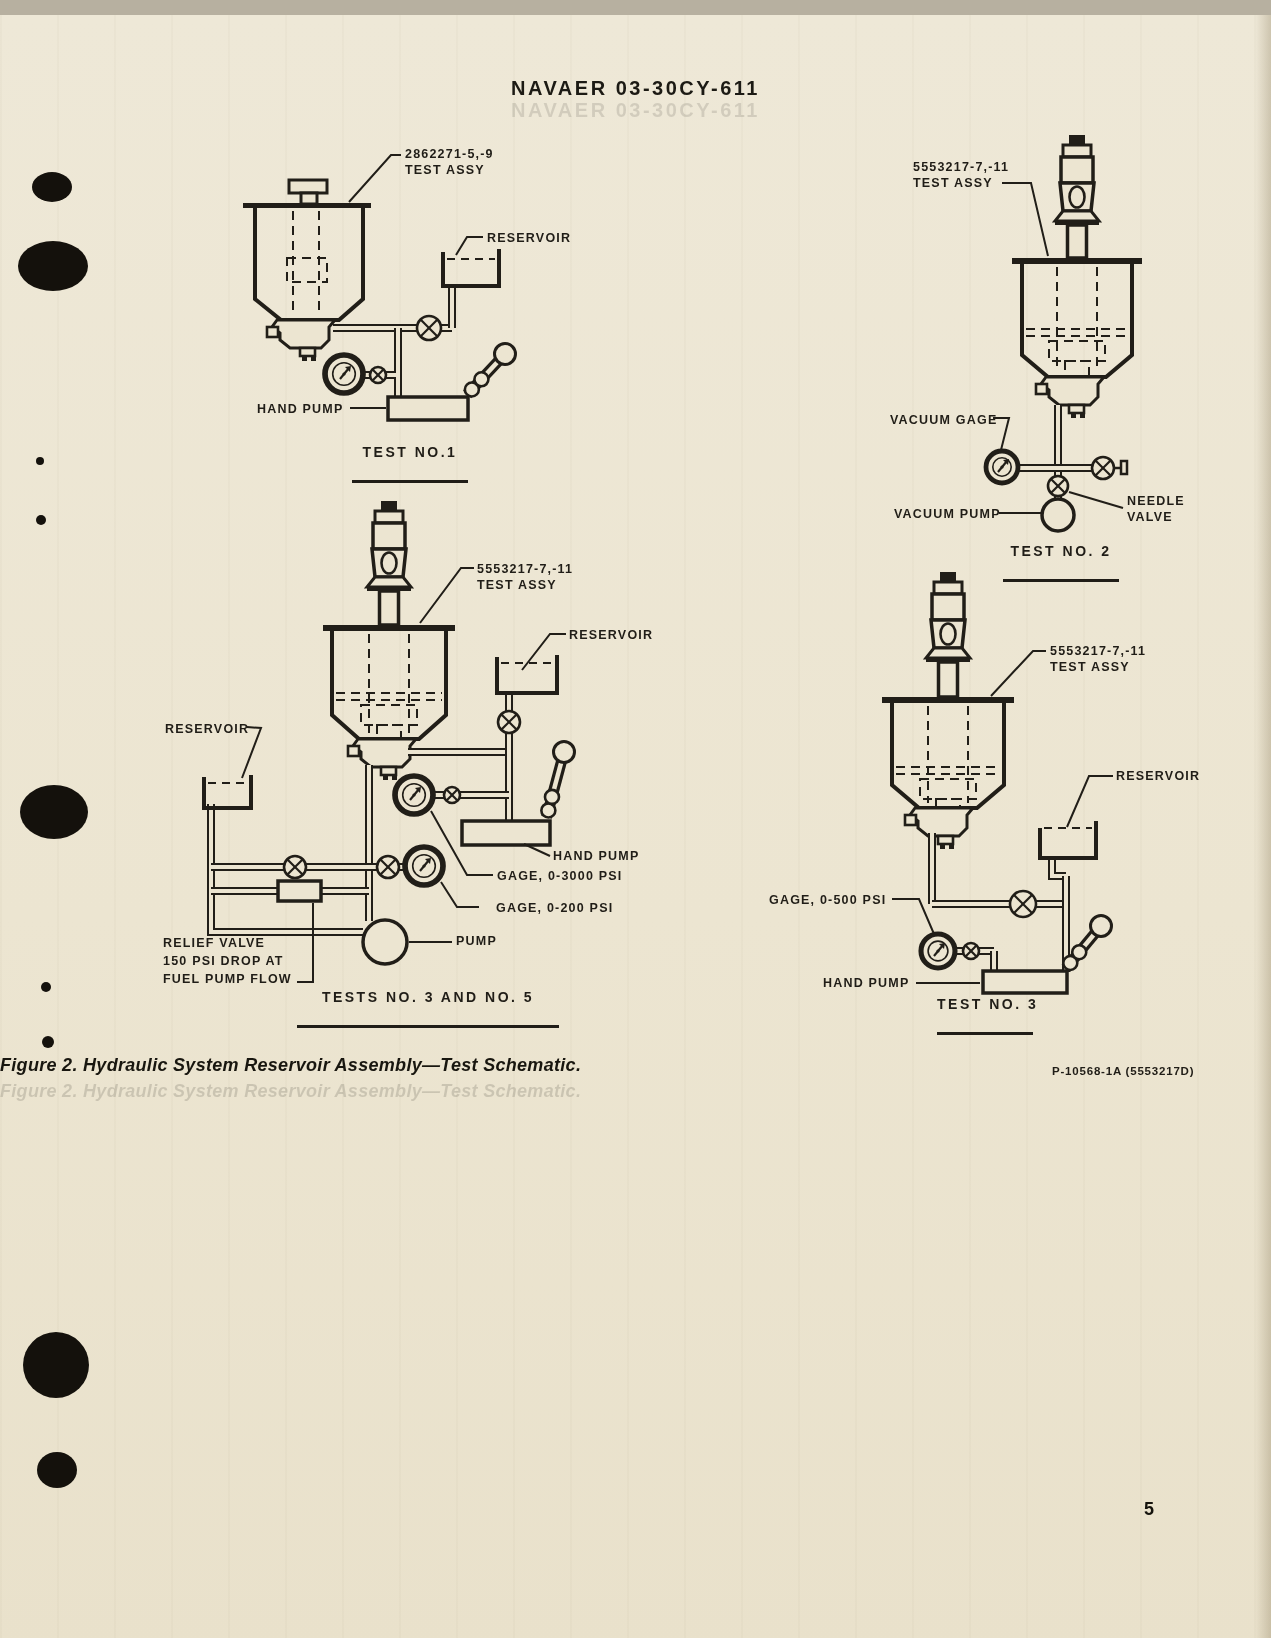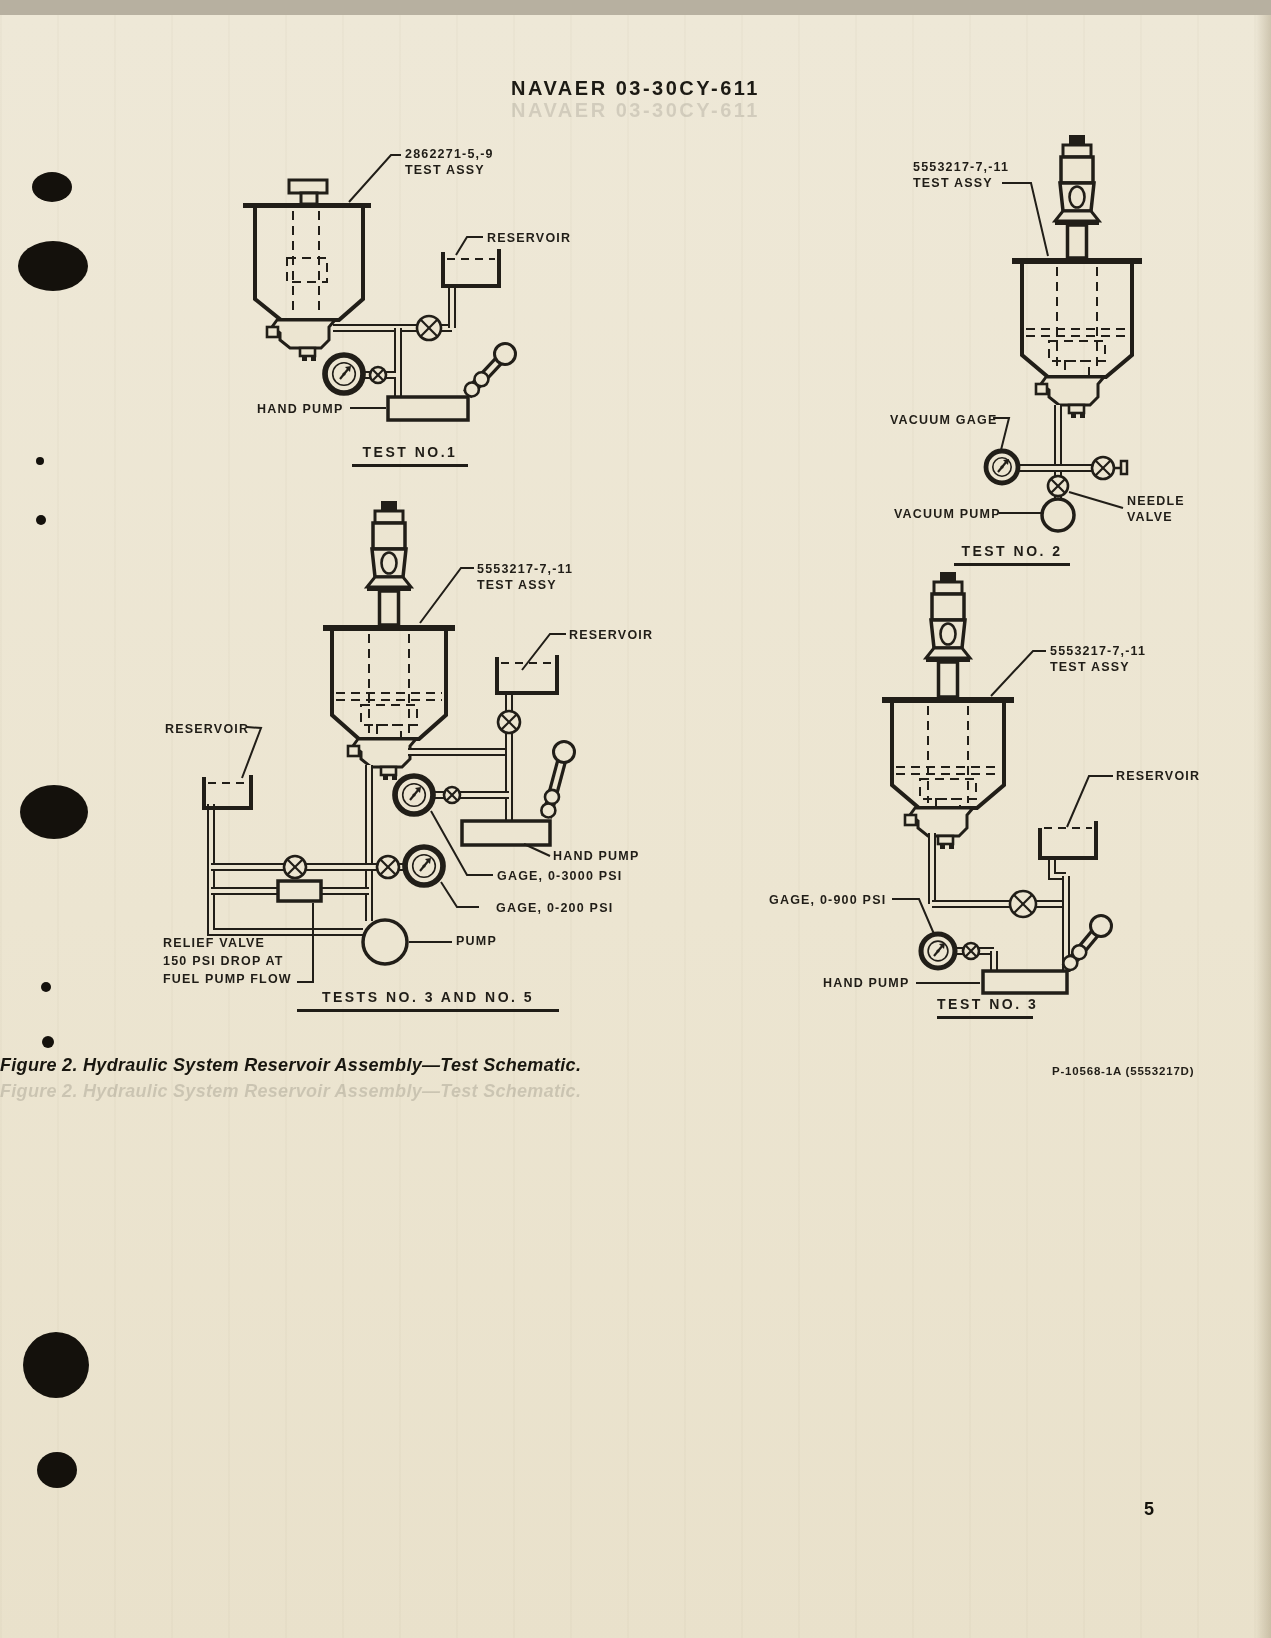--- a/index.html
+++ b/index.html
@@ -15,21 +15,21 @@
     background:linear-gradient(90deg, rgba(0,0,0,0), rgba(120,104,70,0.28));}
   #art{position:absolute;left:0;top:0;}
   .hdr{position:absolute;left:0;right:0;top:62px;text-align:center;
     font-weight:bold;font-size:20px;letter-spacing:2.5px;color:#1c1a14;}
   .hdr.ghost{top:84px;opacity:.13;filter:blur(.4px);}
   .lbl{position:absolute;font-weight:bold;font-size:12.5px;line-height:16px;
     letter-spacing:1.2px;color:#201d17;white-space:nowrap;}
   .lbl.l3{line-height:18px;}
   .ttl{position:absolute;font-weight:bold;font-size:14px;letter-spacing:2.5px;
     color:#201d17;text-align:center;border-bottom:3px solid #201d17;
-    padding-bottom:4px;white-space:nowrap;}
+    padding-bottom:20px;white-space:nowrap;}
   .caption{position:absolute;left:0;right:0;top:1040px;text-align:left;
     font-style:italic;font-weight:bold;font-size:18px;letter-spacing:.3px;color:#18160f;}
   .caption.ghost{top:1066px;opacity:.15;filter:blur(.5px);}
   .partref{position:absolute;left:1052px;top:1050px;font-weight:bold;
     font-size:11.5px;letter-spacing:.8px;color:#201d17;white-space:nowrap;}
   .pagenum{position:absolute;left:1144px;top:1484px;font-weight:bold;
     font-size:18px;color:#15130d;}
 </style>
 </head>
 <body>
@@ -290,21 +290,21 @@
   <div class="lbl" style="left:913px;top:144px">
     <div>5553217-7,-11</div>
     <div>TEST ASSY</div>
   </div>
   <div class="lbl" style="left:890px;top:397px">VACUUM GAGE</div>
   <div class="lbl" style="left:894px;top:491px">VACUUM PUMP</div>
   <div class="lbl" style="left:1127px;top:478px">
     <div>NEEDLE</div>
     <div>VALVE</div>
   </div>
-  <div class="ttl" style="left:954px;top:528px;width:116px">TEST NO. 2</div>
+  <div class="ttl" style="left:1003px;top:528px;width:116px">TEST NO. 2</div>
 
   <div class="lbl" style="left:477px;top:546px">
     <div>5553217-7,-11</div>
     <div>TEST ASSY</div>
   </div>
   <div class="lbl" style="left:569px;top:612px">RESERVOIR</div>
   <div class="lbl" style="left:165px;top:706px">RESERVOIR</div>
   <div class="lbl" style="left:553px;top:833px">HAND PUMP</div>
   <div class="lbl" style="left:497px;top:853px">GAGE, 0-3000 PSI</div>
   <div class="lbl" style="left:496px;top:885px">GAGE, 0-200 PSI</div>
@@ -314,21 +314,21 @@
     <div>150 PSI DROP AT</div>
     <div>FUEL PUMP FLOW</div>
   </div>
   <div class="ttl" style="left:297px;top:974px;width:262px">TESTS NO. 3 AND NO. 5</div>
 
   <div class="lbl" style="left:1050px;top:628px">
     <div>5553217-7,-11</div>
     <div>TEST ASSY</div>
   </div>
   <div class="lbl" style="left:1116px;top:753px">RESERVOIR</div>
-  <div class="lbl" style="left:769px;top:877px">GAGE, 0-900 PSI</div>
+  <div class="lbl" style="left:769px;top:877px">GAGE, 0-500 PSI</div>
   <div class="lbl" style="left:823px;top:960px">HAND PUMP</div>
   <div class="ttl" style="left:937px;top:981px;width:96px">TEST NO. 3</div>
   <div class="partref">P-10568-1A  (5553217D)</div>
 
   <div class="caption">Figure 2.  Hydraulic System Reservoir Assembly—Test Schematic.</div>
   <div class="caption ghost">Figure 2.  Hydraulic System Reservoir Assembly—Test Schematic.</div>
   <div class="pagenum">5</div>
 
   <div class="edge-shade"></div>
 </div>

